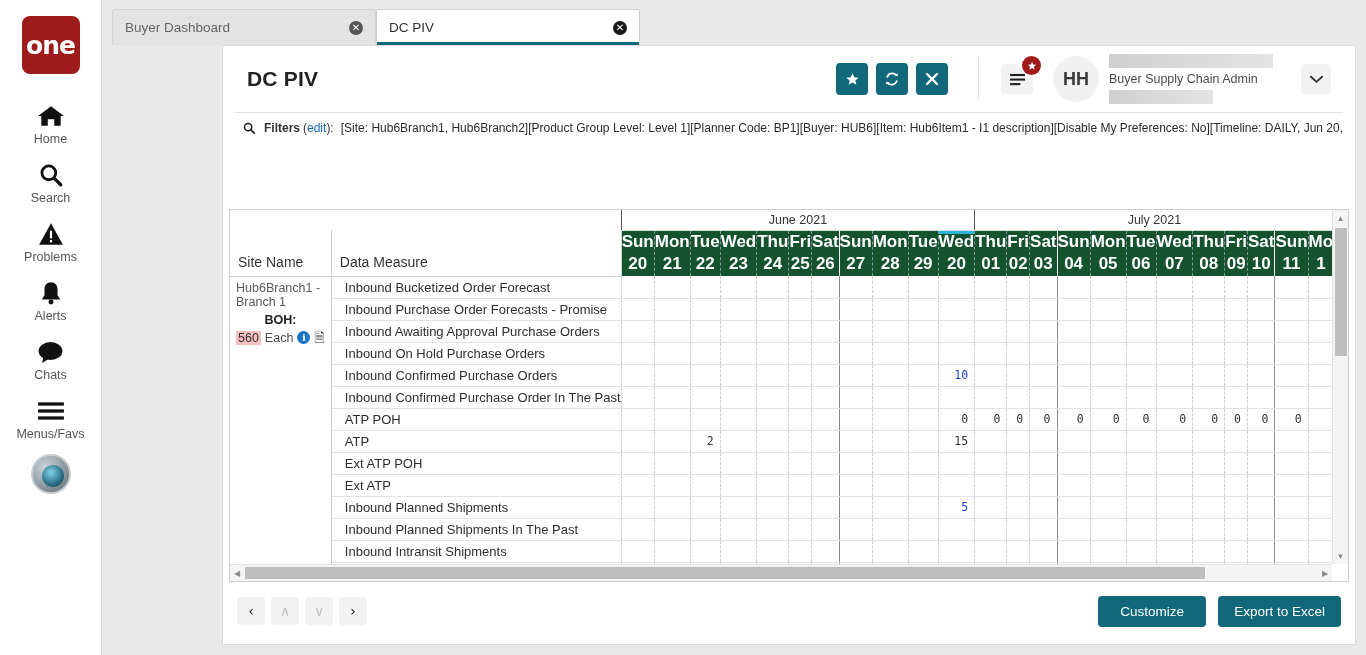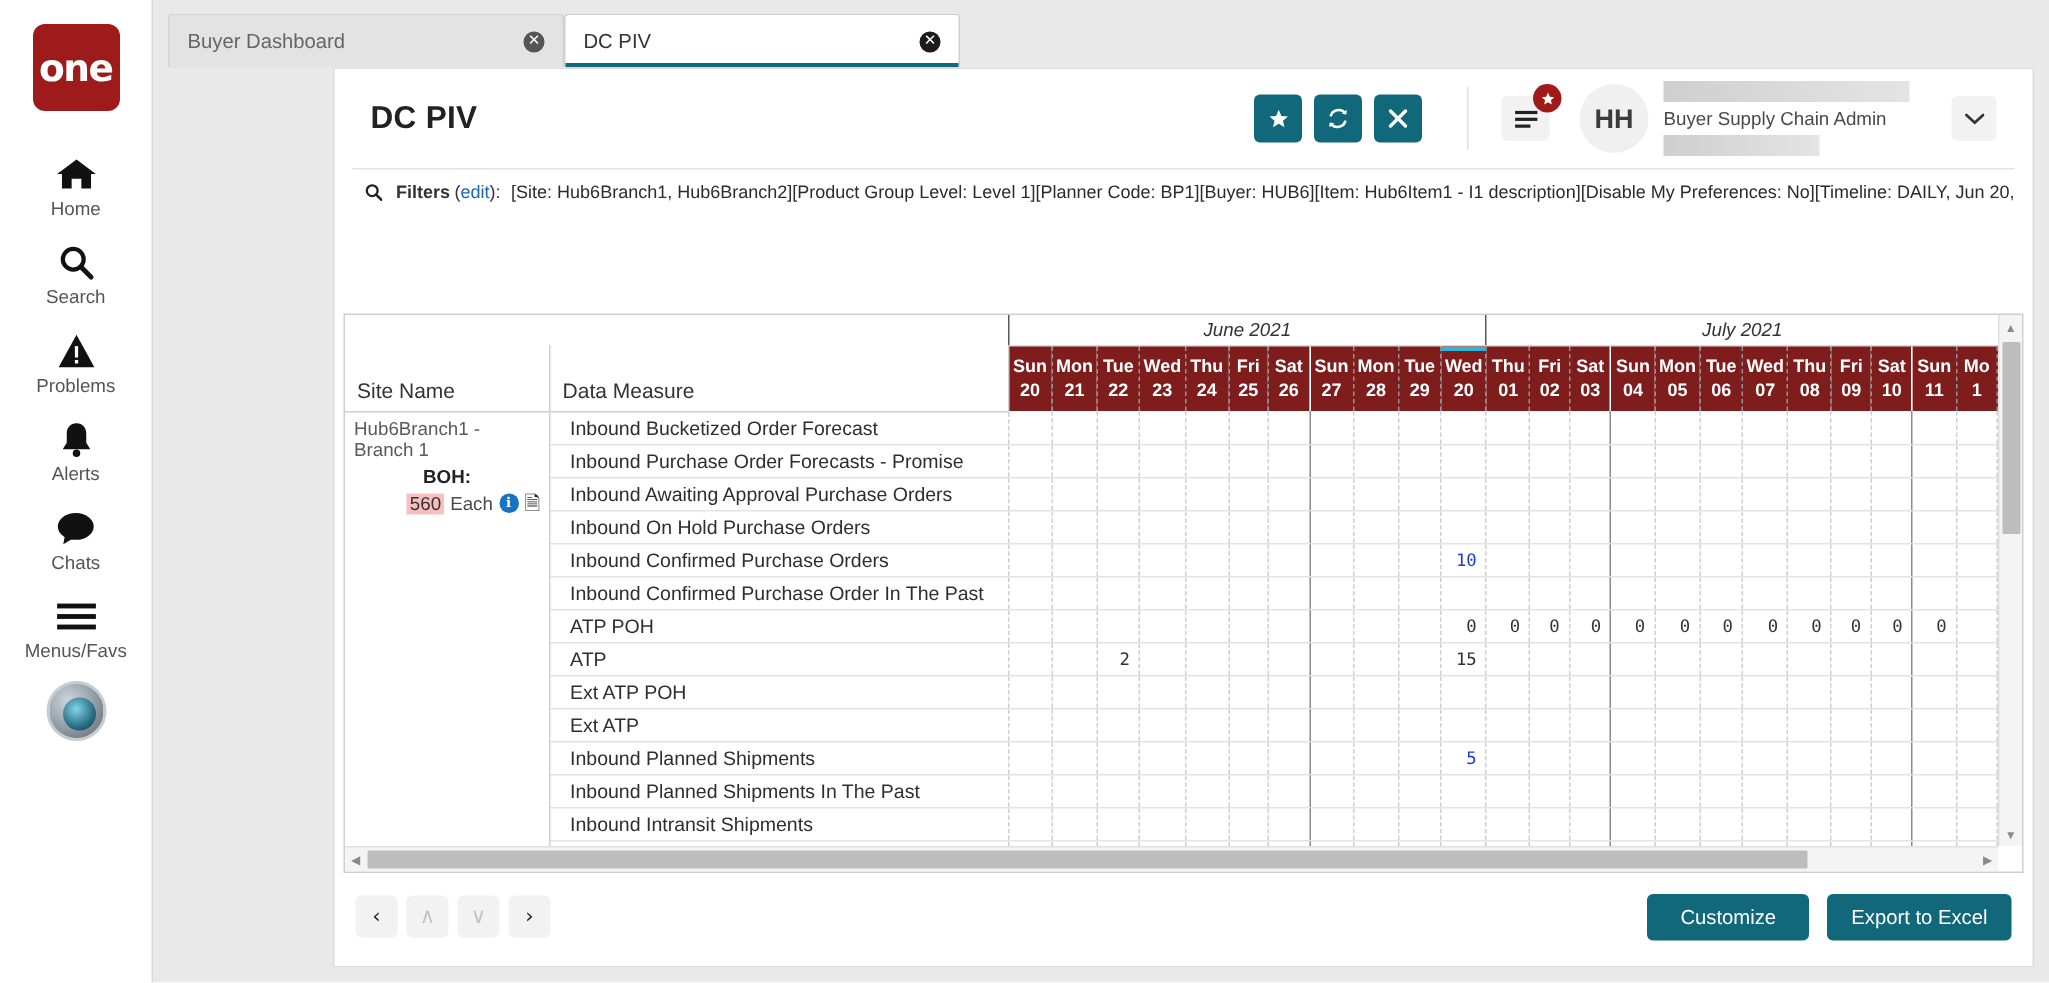--- a/index.html
+++ b/index.html
@@ -130,24 +130,24 @@
   table.grid { border-collapse: collapse; table-layout: fixed; font-size: 12.5px; }
   .col-site  { width: 160px; }
   .col-meas  { width: 316px; }
   .col-day   { width: 33px; }
 
   thead .monthrow th {
     height: 20px; background: #fff; color: #333; font-size: 12.5px; font-weight: 400;
     border-bottom: 1px solid #dcdcdc; text-align: center;
   }
   thead .monthrow th.blank { border-bottom: none; background:#fff; }
-  thead .monthrow th.mon { border-left: 1px solid #585858; font-style: italic; }
+  thead .monthrow th.mon { border-left: 1px solid #585858; }
 
   thead .dayrow th {
-    background: #7f1d1d; color: #fff; height: 44px; font-size: 12px; font-weight: 700;
+    background: #14532d; color: #fff; height: 44px; font-size: 17px; font-weight: 700;
     text-align: center; padding: 0; line-height: 1.35;
     border-right: 1px dashed #8b949d;
   }
   thead .dayrow th.wk { border-right: 1px solid #ffffff; }
   thead .dayrow th.today { box-shadow: inset 0 3px 0 0 #29b6d8; }
   thead .dayrow th.labelcell {
     background: #fff; color: #333; font-weight: 400; text-align: left;
     padding: 0 0 4px 8px; vertical-align: bottom; font-size: 14px;
     border-right: 1px solid #cfcfcf; border-bottom: 1px solid #cfcfcf;
   }

